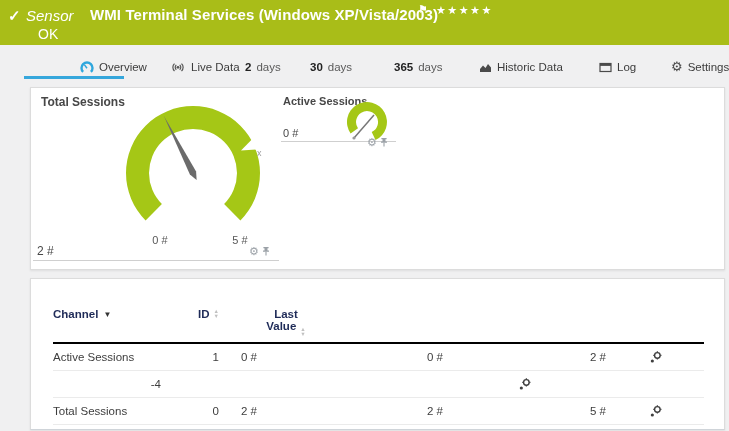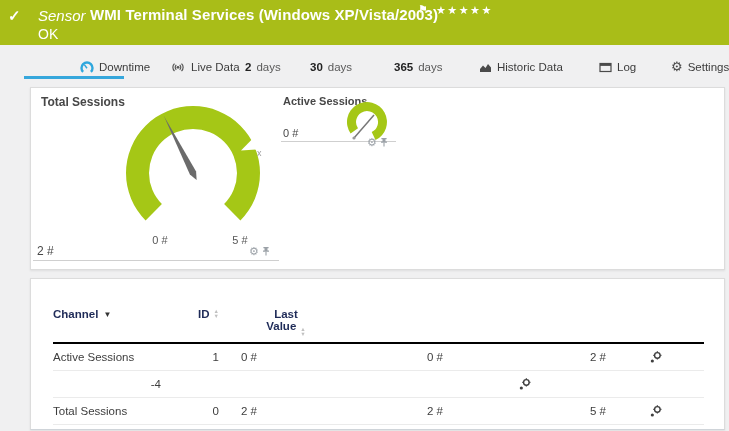--- a/index.html
+++ b/index.html
@@ -7,21 +7,21 @@
     --panel-border:#dcdcdc; --navy:#1f2b58; --txt:#3d3d3d; --muted:#555;
     --icongrey:#9ba1a7;
   }
   *{margin:0;padding:0;box-sizing:border-box;}
   html,body{width:729px;height:431px;overflow:hidden;}
   body{font-family:"Liberation Sans",sans-serif;background:var(--bg);position:relative;}
 
   
   .titlebar{position:absolute;left:0;top:0;width:729px;height:45px;background:var(--green);color:#fff;}
   .tb-check{position:absolute;left:8px;top:7px;font-size:15px;font-weight:bold;}
-  .tb-kind{position:absolute;left:26px;top:7px;font-size:15px;font-style:italic;margin-left:12px;}
+  .tb-kind{position:absolute;left:26px;top:7px;font-size:15px;font-style:italic;}
   .tb-title{position:absolute;left:90px;top:6px;font-size:15px;font-weight:bold;letter-spacing:.1px;}
   .tb-flag{position:absolute;left:418px;top:3px;font-size:11px;}
   .tb-stars{position:absolute;left:436px;top:4px;font-size:11px;letter-spacing:1.5px;}
   .tb-ok{position:absolute;left:38px;top:26px;font-size:14px;font-weight:normal;}
 
   
   .tabbar{position:absolute;left:0;top:45px;width:729px;height:40px;}
   .tab{position:absolute;top:10px;height:24px;display:flex;align-items:center;gap:5px;
        font-size:11.5px;color:#3c3c3c;cursor:pointer;white-space:nowrap;}
   .tab .num{font-weight:bold;color:#222;}
@@ -75,21 +75,21 @@
   <span class="tb-stars">★★★★★</span>
   <div class="tb-ok">OK</div>
 </div>
 
 <div class="tabbar">
   <div class="tab" style="left:80px;">
     <svg width="14" height="13" viewBox="0 0 14 13">
       <path d="M3.1,10.9 A5.5,5.5 0 1 1 10.9,10.9" fill="none" stroke="#2fa7dd" stroke-width="2.4"></path>
       <line x1="7" y1="7.2" x2="4.3" y2="3.6" stroke="#2fa7dd" stroke-width="1.5"></line>
     </svg>
-    <span>Downtime</span>
+    <span>Overview</span>
   </div>
   <div class="tab" style="left:170px;">
     <svg width="16" height="14" viewBox="0 0 16 14">
       <path d="M4.5,3.6 A5,5 0 0 0 4.5,11" fill="none" stroke="#555" stroke-width="1.2"></path>
       <path d="M6.3,4.9 A3.2,3.2 0 0 0 6.3,9.7" fill="none" stroke="#555" stroke-width="1.2"></path>
       <circle cx="8" cy="7.3" r="1.4" fill="#555"></circle>
       <path d="M9.7,4.9 A3.2,3.2 0 0 1 9.7,9.7" fill="none" stroke="#555" stroke-width="1.2"></path>
       <path d="M11.5,3.6 A5,5 0 0 1 11.5,11" fill="none" stroke="#555" stroke-width="1.2"></path>
     </svg>
     <span>Live Data</span>

